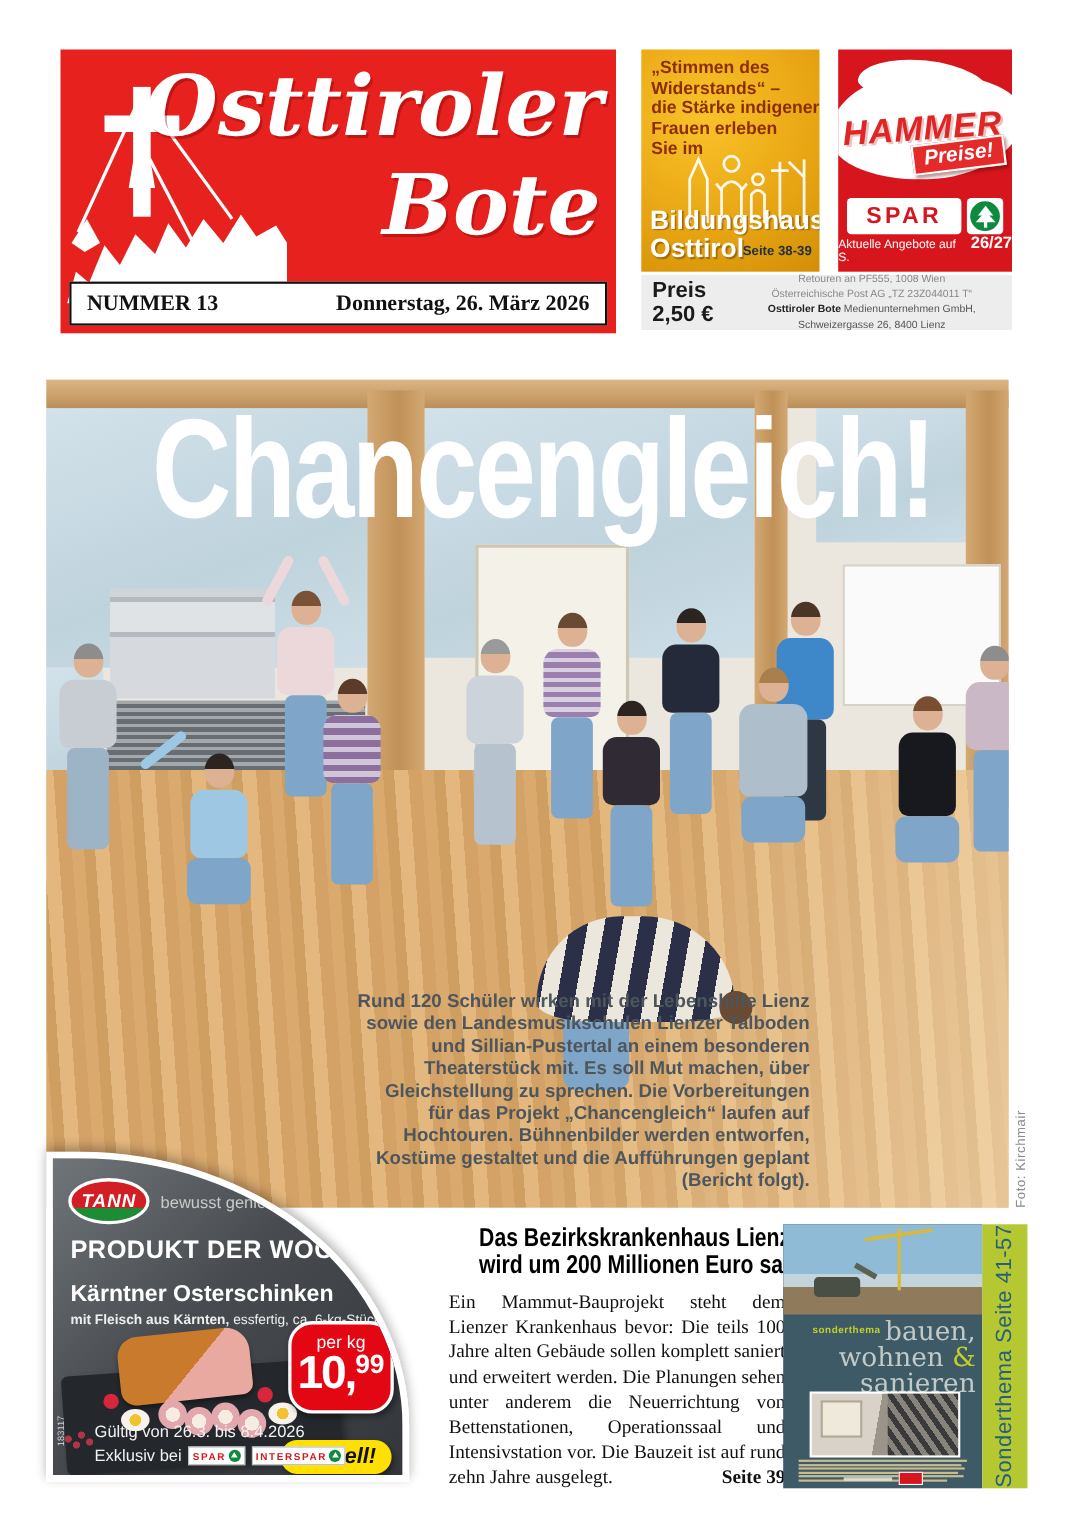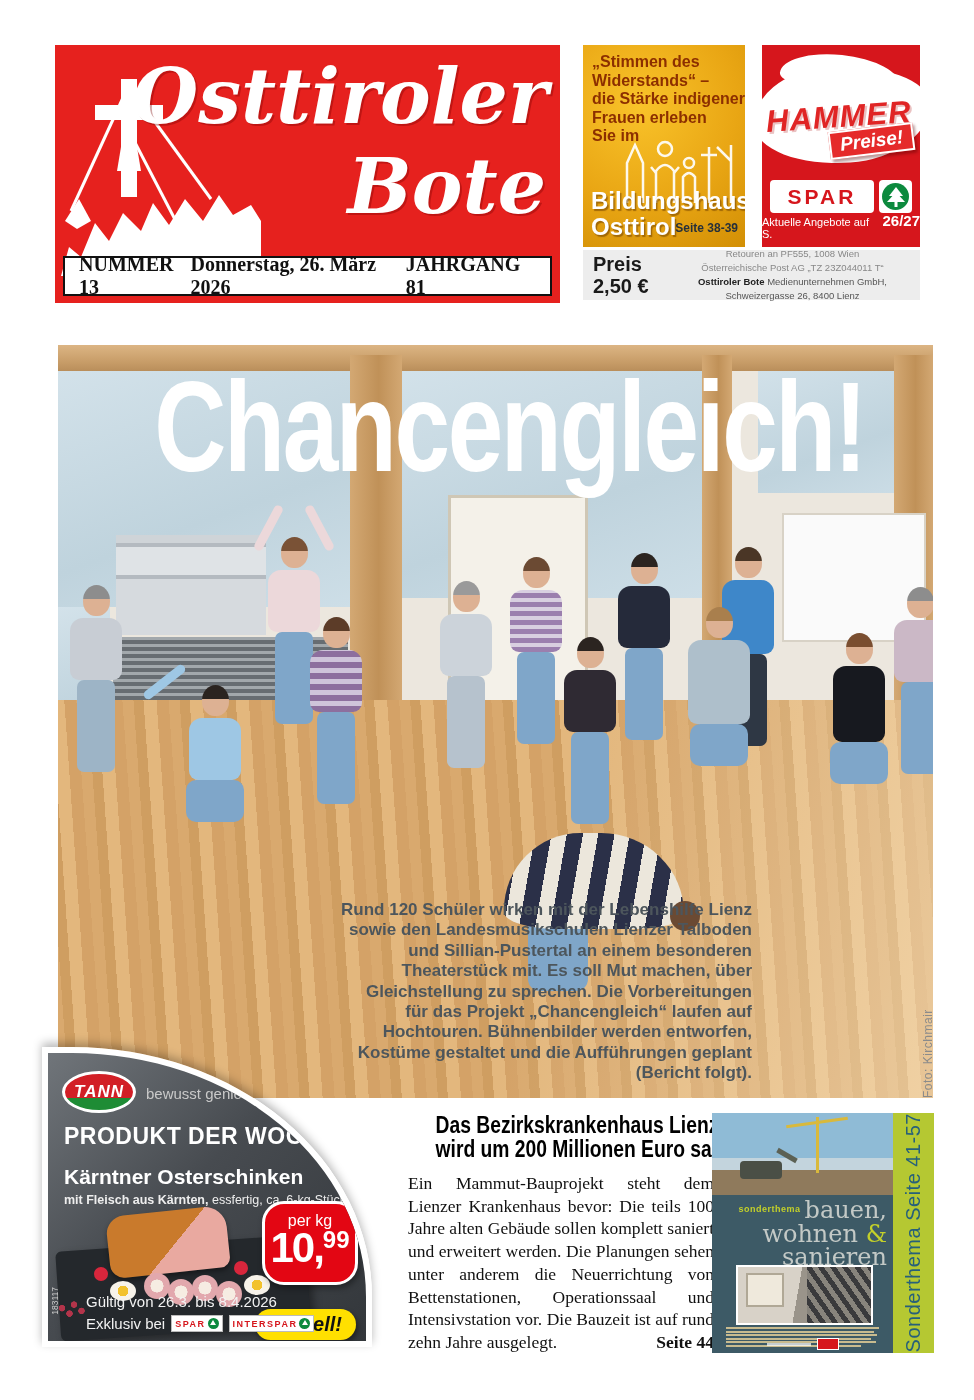--- a/index.html
+++ b/index.html
@@ -57,21 +57,21 @@
   .spar-footer .f1{font-size:11px;}
   .spar-footer .f2{font-size:15px;font-weight:bold;}
   
   .imprint{position:absolute;left:583px;top:250px;width:337px;height:50px;background:#ededed;
            display:flex;align-items:center;}
   .price{padding-left:10px;width:72px;font-weight:bold;font-size:20px;line-height:1.1;color:#1a1a1a;}
   .impr-lines{flex:1;text-align:center;font-size:9.5px;line-height:1.45;color:#888;}
   .impr-lines .b{font-weight:bold;color:#222;}
   .impr-lines .l3{color:#555;}
   
-  .photo{position:absolute;left:58px;top:345px;width:875px;height:753px;background:#ece7de;overflow:hidden;}
+  .photo{position:absolute;left:42px;top:345px;width:875px;height:753px;background:#ece7de;overflow:hidden;}
   .beam-top{position:absolute;left:0;top:0;width:100%;height:26px;
             background:linear-gradient(180deg,#dcb584,#c69b66 70%,#b98e5b);}
   .glass{position:absolute;background:linear-gradient(160deg,#d3e2ea,#bfd3dd 60%,#cddee7);}
   .beam{position:absolute;top:10px;background:linear-gradient(90deg,#d3a873,#c09158 55%,#d3a873);}
   .door{position:absolute;left:390px;top:150px;width:140px;height:300px;background:#f4f1e9;
         border:3px solid #cfc7b5;box-sizing:border-box;}
   .whiteboard{position:absolute;left:724px;top:168px;width:140px;height:125px;background:#fafafa;
         border:2px solid #d8d2c6;}
   .rack{position:absolute;left:55px;top:292px;width:235px;height:150px;
         background:repeating-linear-gradient(180deg,#a2a8ac 0 3px,#676d72 3px 7px);
@@ -216,21 +216,20 @@
         <line x1="66" y1="18" x2="10" y2="140"></line>
         <line x1="70" y1="18" x2="150" y2="128"></line>
         <line x1="68" y1="60" x2="120" y2="160"></line>
       </g>
     </svg>
     <div class="title1">Osttiroler</div>
     <div class="title2">Bote</div>
     <div class="datestrip">
       <span>NUMMER 13</span>
       <span>Donnerstag, 26. März 2026</span>
-      <span>JAHRGANG 81</span>
     </div>
   </div>
 
   <div class="ad-yellow">
     <div class="ady-text">
       <div>„Stimmen des</div>
       <div>Widerstands“ –</div>
       <div>die Stärke indigener</div>
       <div>Frauen erleben</div>
       <div>Sie im</div>
@@ -413,21 +412,21 @@
         </span>
     </div>
     <div class="tann-code">183117</div>
   </div>
 
   <div class="article">
     <div class="art-head">
       <div>Das Bezirkskrankenhaus Lienz</div>
       <div>wird um 200 Millionen Euro saniert</div>
     </div>
-    <p class="art-body"><span>Ein Mammut-Bauprojekt steht dem Lienzer Krankenhaus bevor: Die teils 100 Jahre alten Gebäude sollen komplett saniert und erweitert werden. Die Planungen sehen unter anderem die Neuerrichtung von Bettenstationen, Operationssaal und Intensivstation vor. Die Bauzeit ist auf rund zehn Jahre ausgelegt.</span> <span class="art-page">Seite 44</span></p>
+    <p class="art-body"><span>Ein Mammut-Bauprojekt steht dem Lienzer Krankenhaus bevor: Die teils 100 Jahre alten Gebäude sollen komplett saniert und erweitert werden. Die Planungen sehen unter anderem die Neuerrichtung von Bettenstationen, Operationssaal und Intensivstation vor. Die Bauzeit ist auf rund zehn Jahre ausgelegt.</span> <span class="art-page">Seite 39</span></p>
   </div>
 
   <div class="sonder">
     <div class="cover">
       <div class="cov-photo">
         <div class="crane"></div>
         <div class="digger"></div>
       </div>
       <div class="cov-title">
         <div><span class="kick">sonderthema</span><span>bauen,</span></div>

